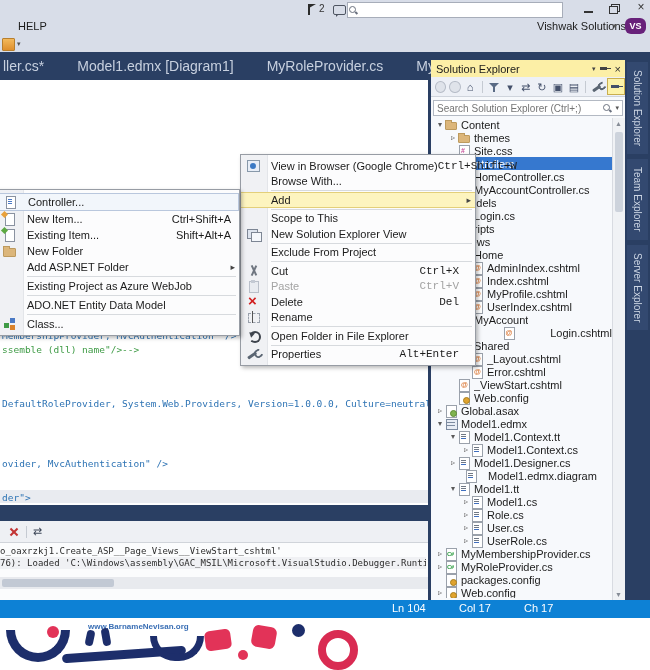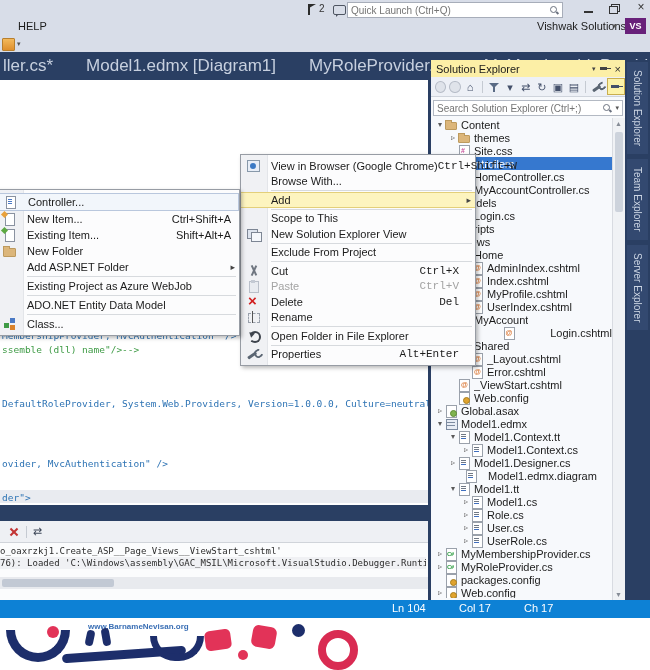--- a/index.html
+++ b/index.html
@@ -22,27 +22,27 @@
   .ic-mag::before{content:"";position:absolute;left:1px;top:1px;width:5px;height:5px;border:1.5px solid #6b7280;border-radius:50%;}
   .ic-mag::after{content:"";position:absolute;left:7px;top:7px;width:3px;height:1.5px;background:#6b7280;transform:rotate(45deg);}
   .winbtn{top:2px;font-size:12px;color:#333;width:18px;height:14px;text-align:center;line-height:14px;}
   .btn-min{left:580px;} .btn-min::before{content:"";position:absolute;left:4px;top:9px;width:9px;height:2px;background:#333;}
   .btn-restore{left:606px;} .btn-restore::before{content:"";position:absolute;left:5px;top:2px;width:7px;height:6px;border:1px solid #333;background:#d8dde8;}
   .btn-restore::after{content:"";position:absolute;left:3px;top:4px;width:7px;height:6px;border:1px solid #333;background:#d8dde8;}
   .helplbl{left:18px;top:20px;font-size:11px;}
   .account{left:537px;top:20px;font-size:11px;}
   .caret{left:613px;top:22px;font-size:7px;color:#555;}
   .avatar{left:625px;top:18px;width:21px;height:16px;background:#68217a;color:#fff;font-size:9px;font-weight:bold;
-          display:flex;align-items:center;justify-content:center;}
+          display:flex;align-items:center;justify-content:center;border-radius:6px;}
   .tb-ico{left:2px;top:38px;width:11px;height:11px;background:linear-gradient(#f3b95c,#df8f2d);border:1px solid #b87f2d;border-radius:1px;}
   .tb-caret{left:17px;top:40px;font-size:7px;color:#555;}
 
   
   #tabbar{left:0;top:52px;width:650px;height:28px;background:#2a3f63;display:flex;align-items:center;padding-left:3px;box-sizing:border-box;}
-  .tab{font-size:17px;color:#c7d0df;margin-right:33px;white-space:nowrap;}
+  .tab{font-size:14px;color:#c7d0df;margin-right:33px;white-space:nowrap;}
 
   
   #editor{left:0;top:80px;width:428px;height:425px;background:#fff;overflow:hidden;}
   .cline{position:absolute;left:2px;font-family:"DejaVu Sans Mono",monospace;font-size:9.5px;white-space:pre;}
   .c-str{color:#2d73b4;} .c-com{color:#3f9b46;}
   .curline{position:absolute;left:0;width:428px;height:13px;background:#e9ebf0;}
   #vsplit{left:428px;top:80px;width:3px;height:520px;background:#2a3f63;}
 
   
   #output{left:0;top:505px;width:428px;height:95px;background:#fbfcfd;overflow:hidden;}
@@ -178,21 +178,20 @@
 </head>
 <body>
 
 <div class="stage">
 
   <div class="abs" id="titlebar">
     <div class="abs flag"></div>
     <div class="abs flagcount">2</div>
     <div class="abs bubble"></div>
     <div class="abs qlbox">
-      <input placeholder="Quick Launch (Ctrl+Q)" style="">
       <span class="ic-mag"></span>
     </div>
     <div class="abs winbtn btn-min"></div>
     <div class="abs winbtn btn-restore"></div>
     <div class="abs winbtn" style="left:632px;top:0;">×</div>
     <div class="abs helplbl">HELP</div>
     <div class="abs account">Vishwak Solutions</div>
     <div class="abs caret">▾</div>
     <div class="abs avatar">VS</div>
     <div class="abs tb-ico"></div>

